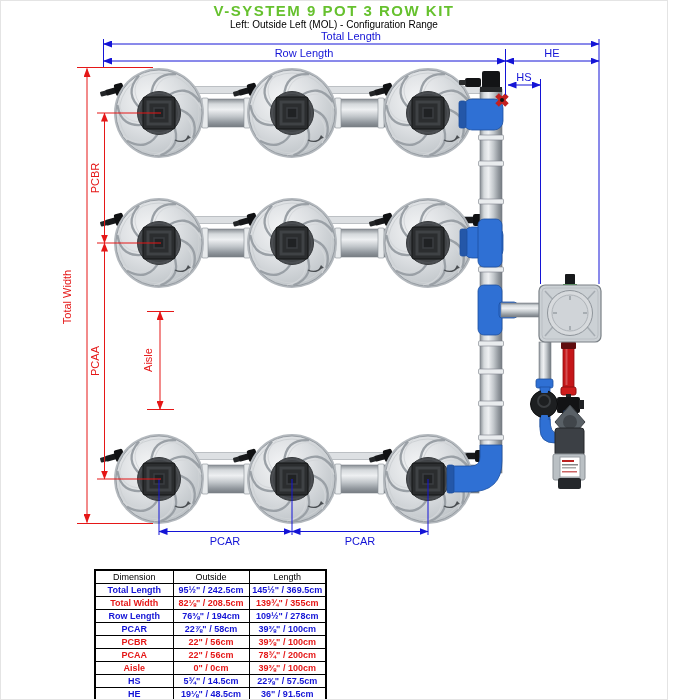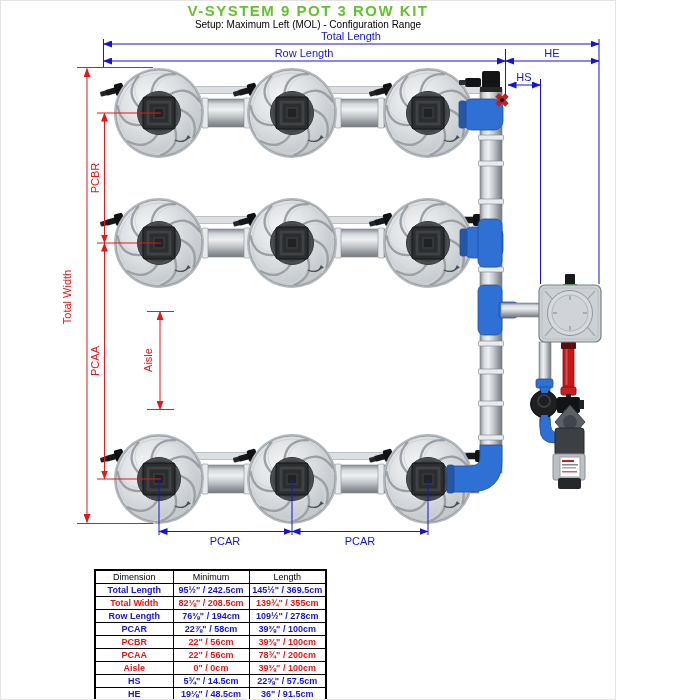--- a/index.html
+++ b/index.html
@@ -1,16 +1,16 @@
 <!DOCTYPE html>
 <html><head>
 <meta charset="utf-8">
 <style>
   html,body{margin:0;padding:0;background:#fff;}
-  .canvas{position:relative;width:616px;height:700px;background:#fff;overflow:hidden;
+  .canvas{position:relative;width:668px;height:700px;background:#fff;overflow:hidden;
           font-family:"Liberation Sans",sans-serif;border:1px solid #e4e4e4;box-sizing:border-box;}
   .title{position:absolute;top:1px;left:0;right:0;text-align:center;
          font-size:15px;font-weight:bold;letter-spacing:1.5px;color:#66c12e;}
   .subtitle{position:absolute;top:18px;left:0;right:0;text-align:center;
          font-size:10px;color:#000;}
   svg.diagram{position:absolute;left:0;top:0;}
   svg text{font-family:"Liberation Sans",sans-serif;font-size:11px;}
   .blue-t{fill:#1414d6;}
   .red-t{fill:#e51717;}
   table.dims{position:absolute;left:93px;top:568px;width:231px;border-collapse:collapse;
@@ -22,21 +22,21 @@
   td.lab{font-weight:bold;}
   .c-blue{color:#1414d6;font-weight:bold;}
   .c-red{color:#e51717;font-weight:bold;}
 </style>
 </head>
 <body>
 
 <div class="canvas">
 
   <div class="title">V-SYSTEM 9 POT 3 ROW KIT</div>
-  <div class="subtitle">Setup: Maximum Left (MOL) - Configuration Range</div>
+  <div class="subtitle">Left: Outside Left (MOL) - Configuration Range</div>
 
   <svg class="diagram" width="700" height="700" viewBox="0 0 700 700">
     <defs>
       <radialGradient id="gPot" cx="0.38" cy="0.35" r="0.8">
         <stop offset="0" stop-color="#f4f5f6"></stop>
           <stop offset="0.45" stop-color="#dcdfe2"></stop>
         <stop offset="0.8" stop-color="#c3c8cc"></stop>
           <stop offset="1" stop-color="#aeb3b8"></stop>
       </radialGradient>
       <linearGradient id="gPipeH" x1="0" y1="0" x2="0" y2="1">
@@ -300,21 +300,21 @@
 
   <table class="dims">
     <colgroup>
         <col style="width:78px">
         <col style="width:76px">
         <col style="width:77px">
       </colgroup>
     <tbody>
         <tr>
       <th>Dimension</th>
-      <th>Minimum</th>
+      <th>Outside</th>
       <th>Length</th>
     </tr>
     <tr>
       <td class="lab c-blue">Total Length</td>
       <td class="c-blue">95½" / 242.5cm</td>
       <td class="c-blue">145½" / 369.5cm</td>
     </tr>
     <tr>
       <td class="lab c-red">Total Width</td>
       <td class="c-red">82⅛" / 208.5cm</td>

